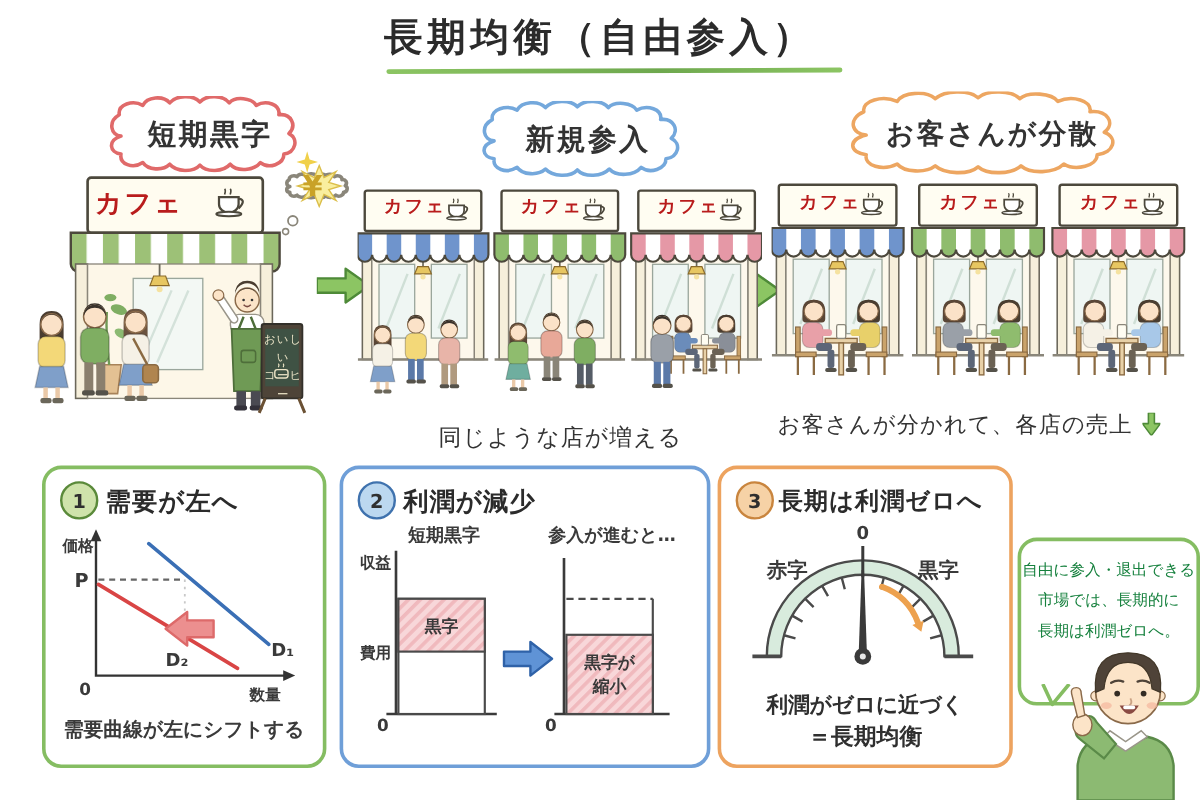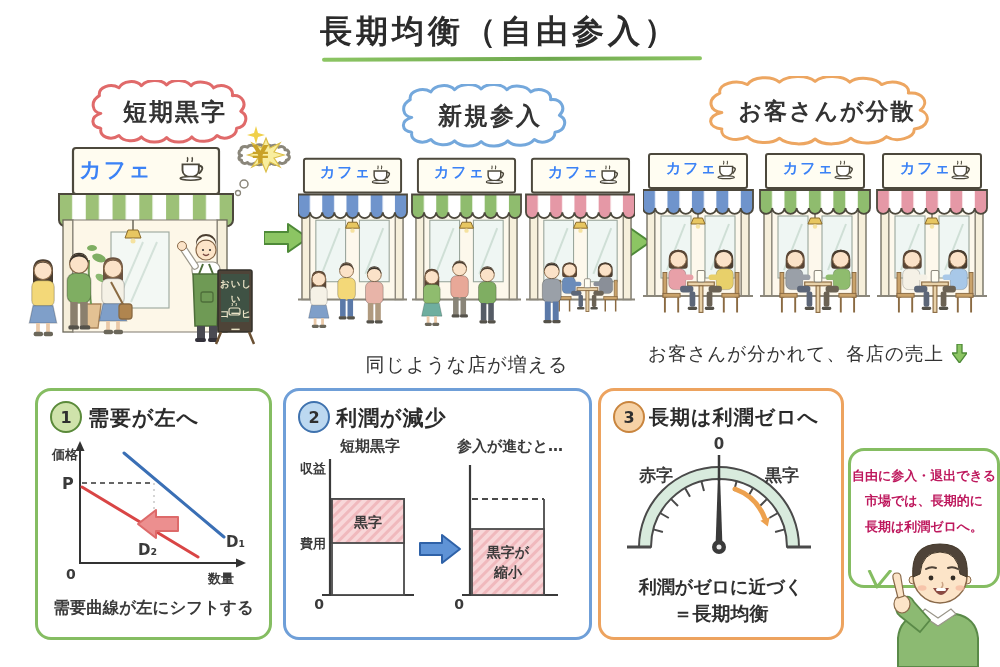--- a/index.html
+++ b/index.html
@@ -9,30 +9,30 @@
   svg{display:block}
   svg text{font-family:"DejaVu Sans","Liberation Sans",sans-serif;fill:#3a3a3a}
   .title{left:0;top:10px;width:1000px;text-align:center;font-size:32px;font-weight:bold;
          color:#2b2b2b;letter-spacing:4px}
   .title-underline{left:322px;top:57px;width:380px;height:4px;border-radius:3px;
          background:linear-gradient(90deg,#8cc563,#6ea84e 60%,#8cc563);transform:rotate(-.2deg)}
   .cloud{display:flex;align-items:center;justify-content:center}
   .cloud svg{position:absolute;inset:0;width:100%;height:100%}
   .cloud span{position:relative;font-size:24px;font-weight:bold;letter-spacing:2px;color:#333}
   .caption{font-size:19px;font-weight:500;color:#333;letter-spacing:1px;white-space:nowrap}
-  .sign-label{font-weight:bold;color:#3b82f6;letter-spacing:2px;text-align:center}
+  .sign-label{font-weight:bold;color:#b91c1c;letter-spacing:2px;text-align:center}
   .panel{border:3px solid;border-radius:16px;background:#fff}
   .badge{position:absolute;width:28px;height:28px;border-radius:50%;border:2px solid;
          display:flex;align-items:center;justify-content:center;font-size:16px;font-weight:bold;color:#2f2f2f}
   .p-head{position:absolute;font-size:21px;font-weight:bold;color:#2b2b2b;letter-spacing:1px;white-space:nowrap}
   .p-caption{position:absolute;width:100%;text-align:center;font-size:16.5px;font-weight:700;white-space:nowrap}
-  .board-text{color:#eae3c6;font-size:9.5px;font-weight:bold;text-align:center;line-height:1.6;letter-spacing:1px}
+  .board-text{color:#eae3c6;font-size:9.5px;font-weight:normal;text-align:center;line-height:1.6;letter-spacing:1px}
   .yen{font-size:24px;font-weight:bold;color:#c9a227}
   .speech{border:3px solid #85bd62;border-radius:16px;background:#fff;
-          font-size:13px;line-height:1.95;font-weight:700;text-align:center;color:#be185d;padding-top:12px}
+          font-size:13px;line-height:1.95;font-weight:400;text-align:center;color:#15803d;padding-top:12px}
   .gcap{font-size:18px;font-weight:bold;color:#2f2f2f;text-align:center;width:100%;position:absolute;white-space:nowrap}
 </style>
 </head>
 <body>
 
 <div class="stage">
 
   <svg width="0" height="0" style="position:absolute">
     <defs>
       <symbol id="cloud" viewBox="0 0 260 90">

